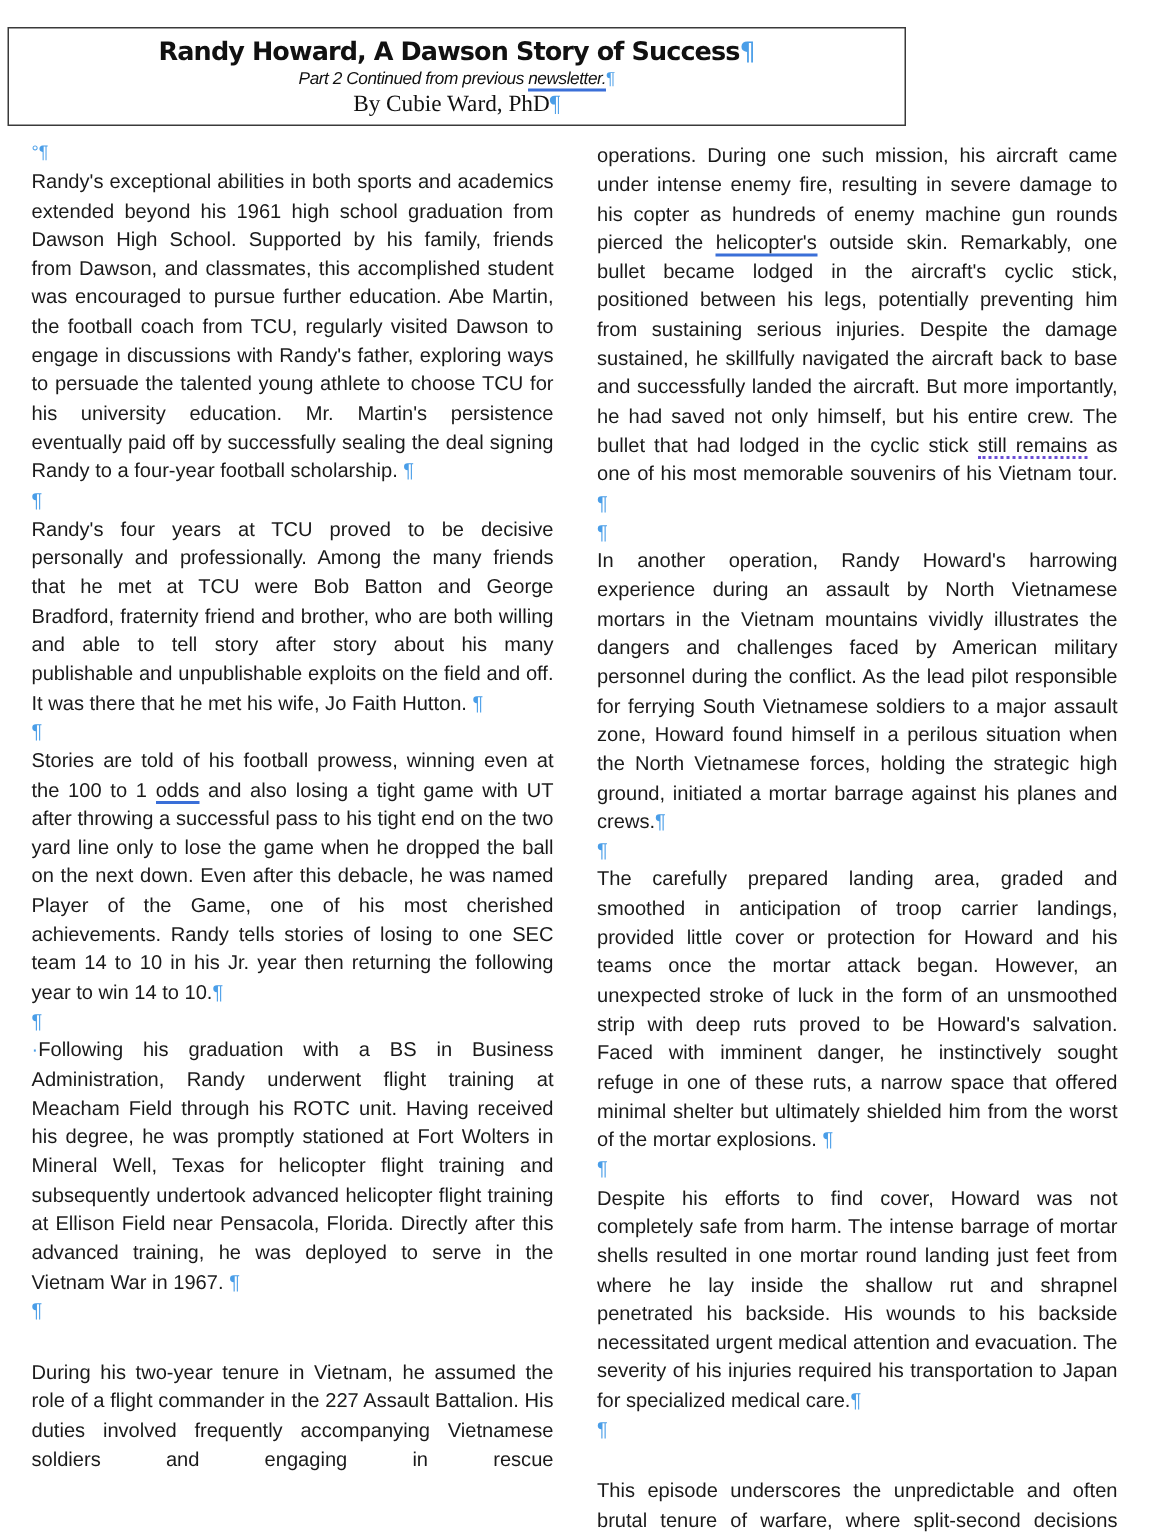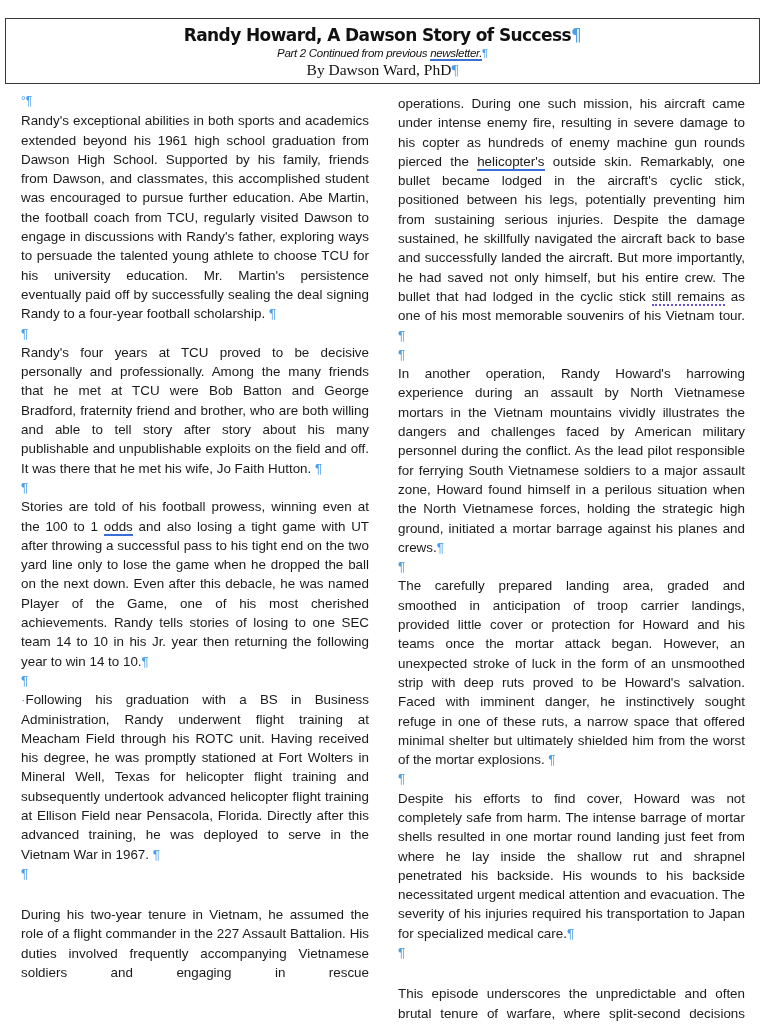--- a/index.html
+++ b/index.html
@@ -12,21 +12,21 @@
       height: 1024px;
       position: relative;
       overflow: hidden;
       font-family: "Liberation Sans", sans-serif;
       color: #1a1a1a;
     }
     .header-box {
       position: absolute;
       left: 5px;
       top: 18px;
-      width: 755px;
+      width: 599px;
       height: 66px;
       border: 1.5px solid #3a3a3a;
       box-sizing: border-box;
       text-align: center;
     }
     .title {
       margin-top: 5px;
       font-family: "DejaVu Sans", sans-serif;
       font-weight: bold;
       font-size: 17px;
@@ -99,21 +99,21 @@
       text-align-last: justify;
       margin-top: 22px;
     }
   </style>
 </head>
 <body>
 
 <div class="header-box">
   <div class="title"><span>Randy Howard, A Dawson Story of Success</span><span class="pil">¶</span></div>
   <div class="subtitle"><span>Part 2 Continued from previous </span><span class="ul">newsletter.</span><span class="pil">¶</span></div>
-  <div class="byline"><span>By Dawson Ward, PhD</span><span class="pil">¶</span></div>
+  <div class="byline"><span>By Cubie Ward, PhD</span><span class="pil">¶</span></div>
 </div>
 
 <div class="col col-left">
   <p class="first-mark"><span>°</span><span>¶</span></p>
 
   <p class="para"><span>Randy's exceptional abilities in both sports and academics extended beyond his 1961 high school graduation from Dawson High School. Supported by his family, friends from Dawson, and classmates, this accomplished student was encouraged to pursue further education. Abe Martin, the football coach from TCU, regularly visited Dawson to engage in discussions with Randy's father, exploring ways to persuade the talented young athlete to choose TCU for his university education. Mr. Martin's persistence eventually paid off by successfully sealing the deal signing Randy to a four-year football scholarship.</span> <span class="pil">¶</span></p>
   <p class="blank"><span>¶</span></p>
 
   <p class="para"><span>Randy's four years at TCU proved to be decisive personally and professionally. Among the many friends that he met at TCU were Bob Batton and George Bradford, fraternity friend and brother, who are both willing and able to tell story after story about his many publishable and unpublishable exploits on the field and off. It was there that he met his wife, Jo Faith Hutton.</span> <span class="pil">¶</span></p>
   <p class="blank"><span>¶</span></p>

